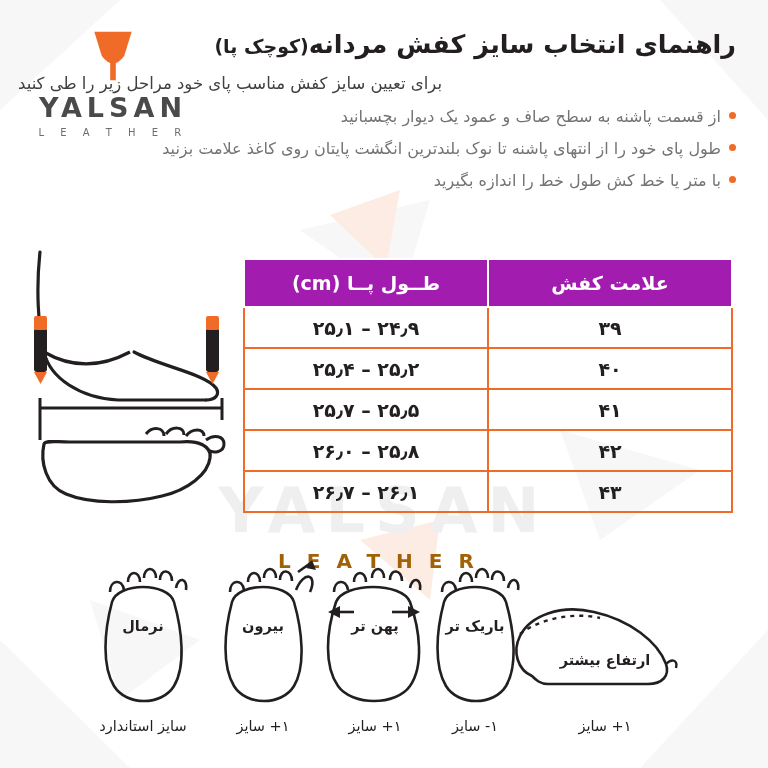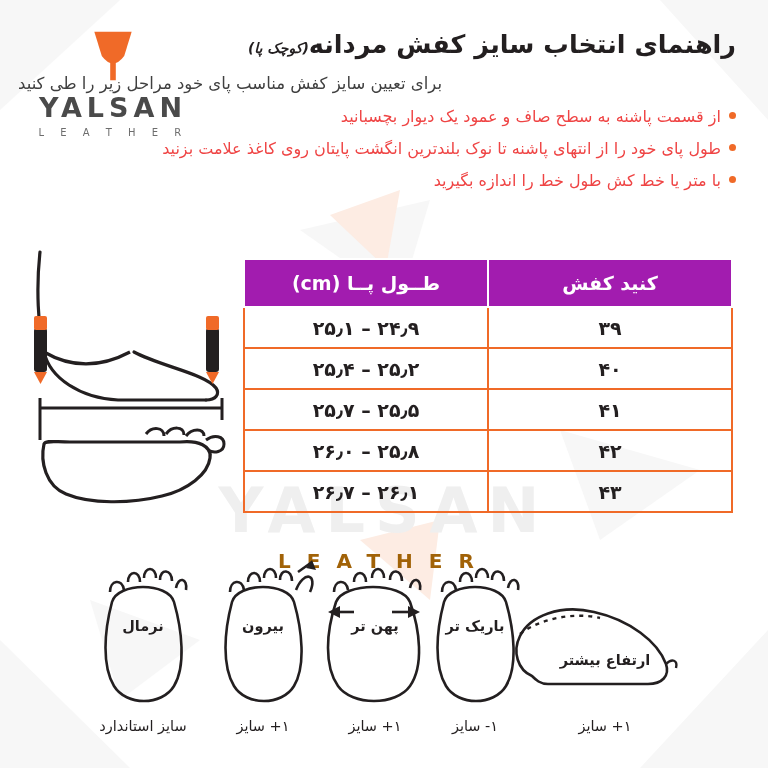--- a/index.html
+++ b/index.html
@@ -64,36 +64,35 @@
   .title {
     text-align: right;
     font-size: 25.5px;
     font-weight: bold;
     color: #231f20;
     line-height: 1.1;
     margin: 6px 14px 0 0;
     white-space: nowrap;
   }
   .title .small {
-    font-size: 14px;
-    font-style: italic;
+    font-size: 19px;
   }
   .subtitle {
     text-align: left;
     font-size: 16.5px;
     color: #404040;
     margin: 16px 14px 0 0;
   }
   .bullets {
     margin: 14px 14px 0 0;
     text-align: right;
   }
   .bullet {
     font-size: 16px;
-    color: #ef4444;
+    color: #737373;
     margin-bottom: 13px;
     white-space: nowrap;
   }
   .bullet .dot {
     display: inline-block;
     width: 7px;
     height: 7px;
     border-radius: 50%;
     background: #f06a28;
     margin-left: 8px;
@@ -271,21 +270,21 @@
     <path d="M196 192 C204 186 214 188 214 196 C214 204 204 206 198 202" fill="none" stroke="#231f20" stroke-width="3"></path>
     <path d="M176 188 C182 180 194 180 194 188" fill="none" stroke="#231f20" stroke-width="3"></path>
     <path d="M156 186 C162 178 174 178 174 187" fill="none" stroke="#231f20" stroke-width="3"></path>
     <path d="M136 186 C142 178 154 179 154 188" fill="none" stroke="#231f20" stroke-width="3"></path>
   </svg>
 
   <div class="table-wrap">
     <table class="size-table">
       <thead>
         <tr>
-          <th>کنید کفش</th>
+          <th>علامت کفش</th>
           <th>طــول پــا (cm)</th>
         </tr>
       </thead>
       <tbody>
         <tr>
           <td>۳۹</td>
           <td>۲۴٫۹  –  ۲۵٫۱</td>
         </tr>
         <tr>
           <td>۴۰</td>

